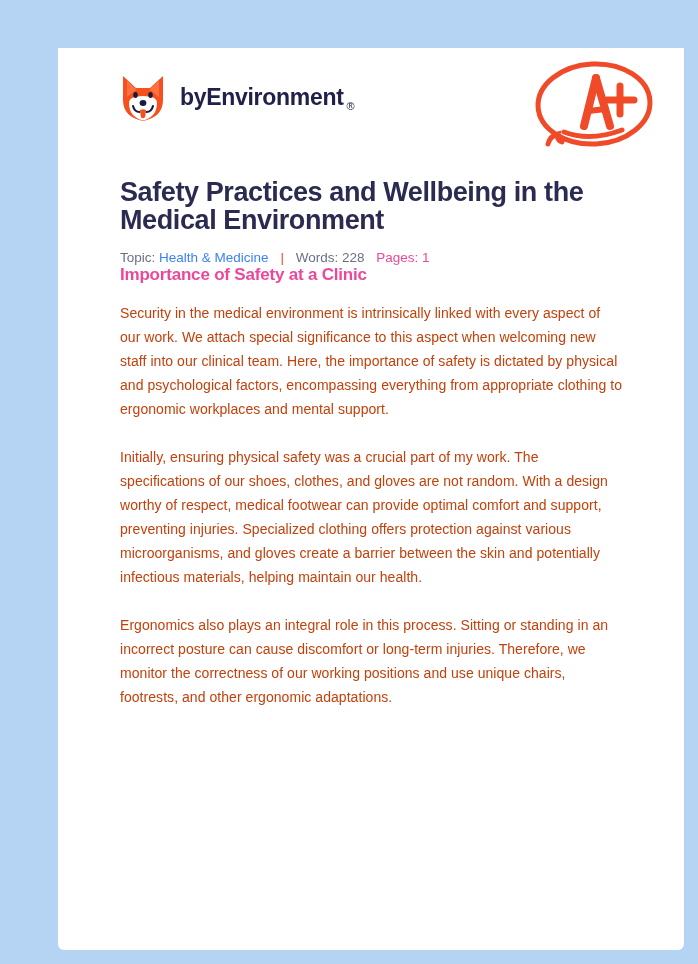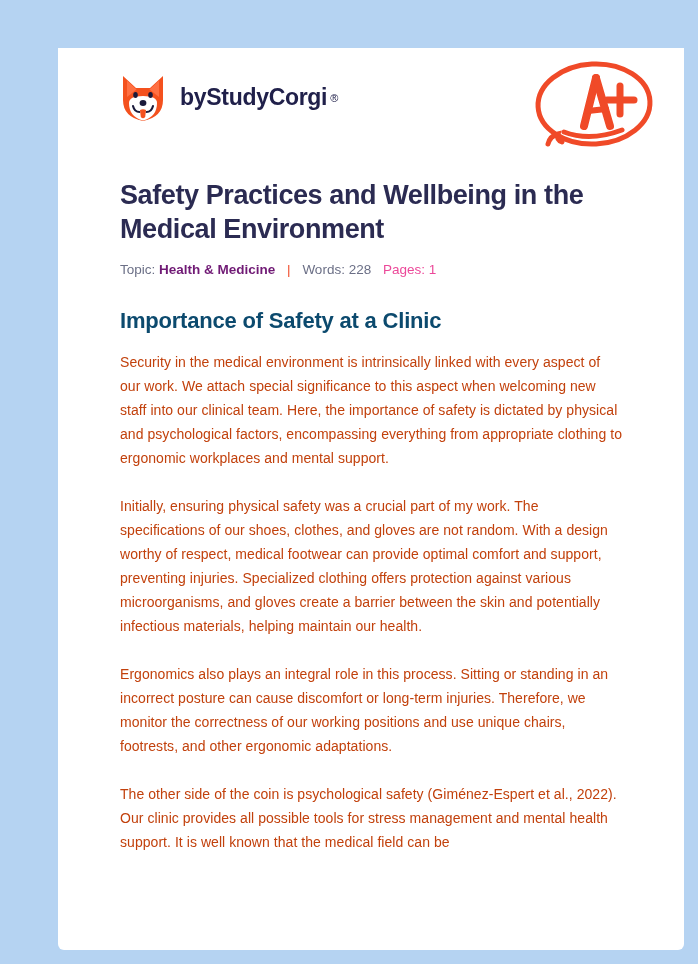--- a/index.html
+++ b/index.html
@@ -54,21 +54,21 @@
     display: block;
   }
 
   .brand-text {
     font-size: 23px;
     font-weight: bold;
     color: #20204a;
     letter-spacing: -0.3px;
     white-space: nowrap;
     display: flex;
-    align-items: center;
+    align-items: flex-end;
   }
 
   .brand-reg {
     font-size: 11px;
     font-weight: normal;
     color: #20204a;
     margin-left: 3px;
     position: relative;
     top: 1px;
   }
@@ -81,53 +81,52 @@
     height: 96px;
   }
 
   
   .content {
     padding: 0 62px;
   }
 
   .doc-title {
     font-size: 27px;
-    line-height: 34px;
+    line-height: 28px;
     font-weight: bold;
     color: #2b2b52;
     letter-spacing: -0.4px;
     margin-top: 18px;
     max-width: 500px;
   }
 
   .meta {
     margin-top: 16px;
     font-size: 13.5px;
     color: #6b6f86;
     white-space: nowrap;
   }
   .meta .meta-topic-label { color: #6b6f86; }
   .meta .meta-topic-value {
-    color: #701a75;
-    font-weight: bold;
+    color: #3b82f6;
+    font-weight: normal;
   }
   .meta .meta-sep {
     color: #f04a28;
     margin: 0 8px;
     font-weight: normal;
   }
   .meta .meta-words { color: #6b6f86; }
   .meta .meta-pages { color: #ec4899; margin-left: 8px; }
 
   h2.section-head {
-    font-size: 22px;
+    font-size: 17px;
     font-weight: bold;
-    color: #0c4a6e;
+    color: #ec4899;
     letter-spacing: -0.2px;
-    margin-top: 31px;
     margin-bottom: 0;
   }
 
   p.body-text {
     font-size: 14px;
     line-height: 24px;
     color: #c2410c;
     margin-top: 16px;
     letter-spacing: 0.05px;
   }
@@ -151,21 +150,21 @@
             <path d="M9 31 Q9 24 23 24 Q37 24 37 31 Q37 45 23 48.5 Q9 45 9 31 Z" fill="#ffffff"></path>
             <ellipse cx="15.5" cy="23" rx="2.3" ry="3" fill="#1a1a3a"></ellipse>
             <ellipse cx="30.5" cy="23" rx="2.3" ry="3" fill="#1a1a3a"></ellipse>
             <ellipse cx="23" cy="31" rx="3.4" ry="2.9" fill="#1a1a3a"></ellipse>
             <path d="M13 34 Q14.5 40 19.5 40 M33 34 Q31.5 40 26.5 40" stroke="#1a1a3a" stroke-width="2.1" fill="none" stroke-linecap="round"></path>
             <path d="M20 38 Q23 36.5 26 38 L25.2 45 Q23 47.5 20.8 45 Z" fill="#f4511e"></path>
           </svg>
         </span>
         <span class="brand-text">
           <span>by </span>
-          <span>StudyCorgi</span>
+          <span>Environment</span>
           <span class="brand-reg">®</span>
         </span>
       </div>
 
       <span>
         <svg class="aplus-logo" viewBox="0 0 132 96" xmlns="http://www.w3.org/2000/svg">
           <ellipse cx="66" cy="48" rx="56" ry="40" fill="none" stroke="#f04a28" stroke-width="5" stroke-linecap="round" transform="rotate(-3 66 48)"></ellipse>
           <path d="M20 88 Q22 80 30 78 Q28 84 34 86" fill="none" stroke="#f04a28" stroke-width="5" stroke-linecap="round"></path>
           <path d="M56 70 L68 22" fill="none" stroke="#f04a28" stroke-width="8" stroke-linecap="round"></path>
           <path d="M68 22 L82 70" fill="none" stroke="#f04a28" stroke-width="8" stroke-linecap="round"></path>
@@ -188,17 +187,16 @@
         <span class="meta-words">Words: 228</span>
         <span class="meta-pages">Pages: 1</span>
       </div>
 
       <h2 class="section-head">Importance of Safety at a Clinic</h2>
       <p class="body-text">Security in the medical environment is intrinsically linked with every aspect of our work. We attach special significance to this aspect when welcoming new staff into our clinical team. Here, the importance of safety is dictated by physical and psychological factors, encompassing everything from appropriate clothing to ergonomic workplaces and mental support.</p>
 
       <p class="body-text">Initially, ensuring physical safety was a crucial part of my work. The specifications of our shoes, clothes, and gloves are not random. With a design worthy of respect, medical footwear can provide optimal comfort and support, preventing injuries. Specialized clothing offers protection against various microorganisms, and gloves create a barrier between the skin and potentially infectious materials, helping maintain our health.</p>
       <p class="body-text">Ergonomics also plays an integral role in this process. Sitting or standing in an incorrect posture can cause discomfort or long-term injuries. Therefore, we monitor the correctness of our working positions and use unique chairs, footrests, and other ergonomic adaptations.</p>
 
-      <p class="body-text">The other side of the coin is psychological safety (Giménez-Espert et al., 2022). Our clinic provides all possible tools for stress management and mental health support. It is well known that the medical field can be</p>
 
     </div>
   </div>
 </div>
 
 </body></html>

